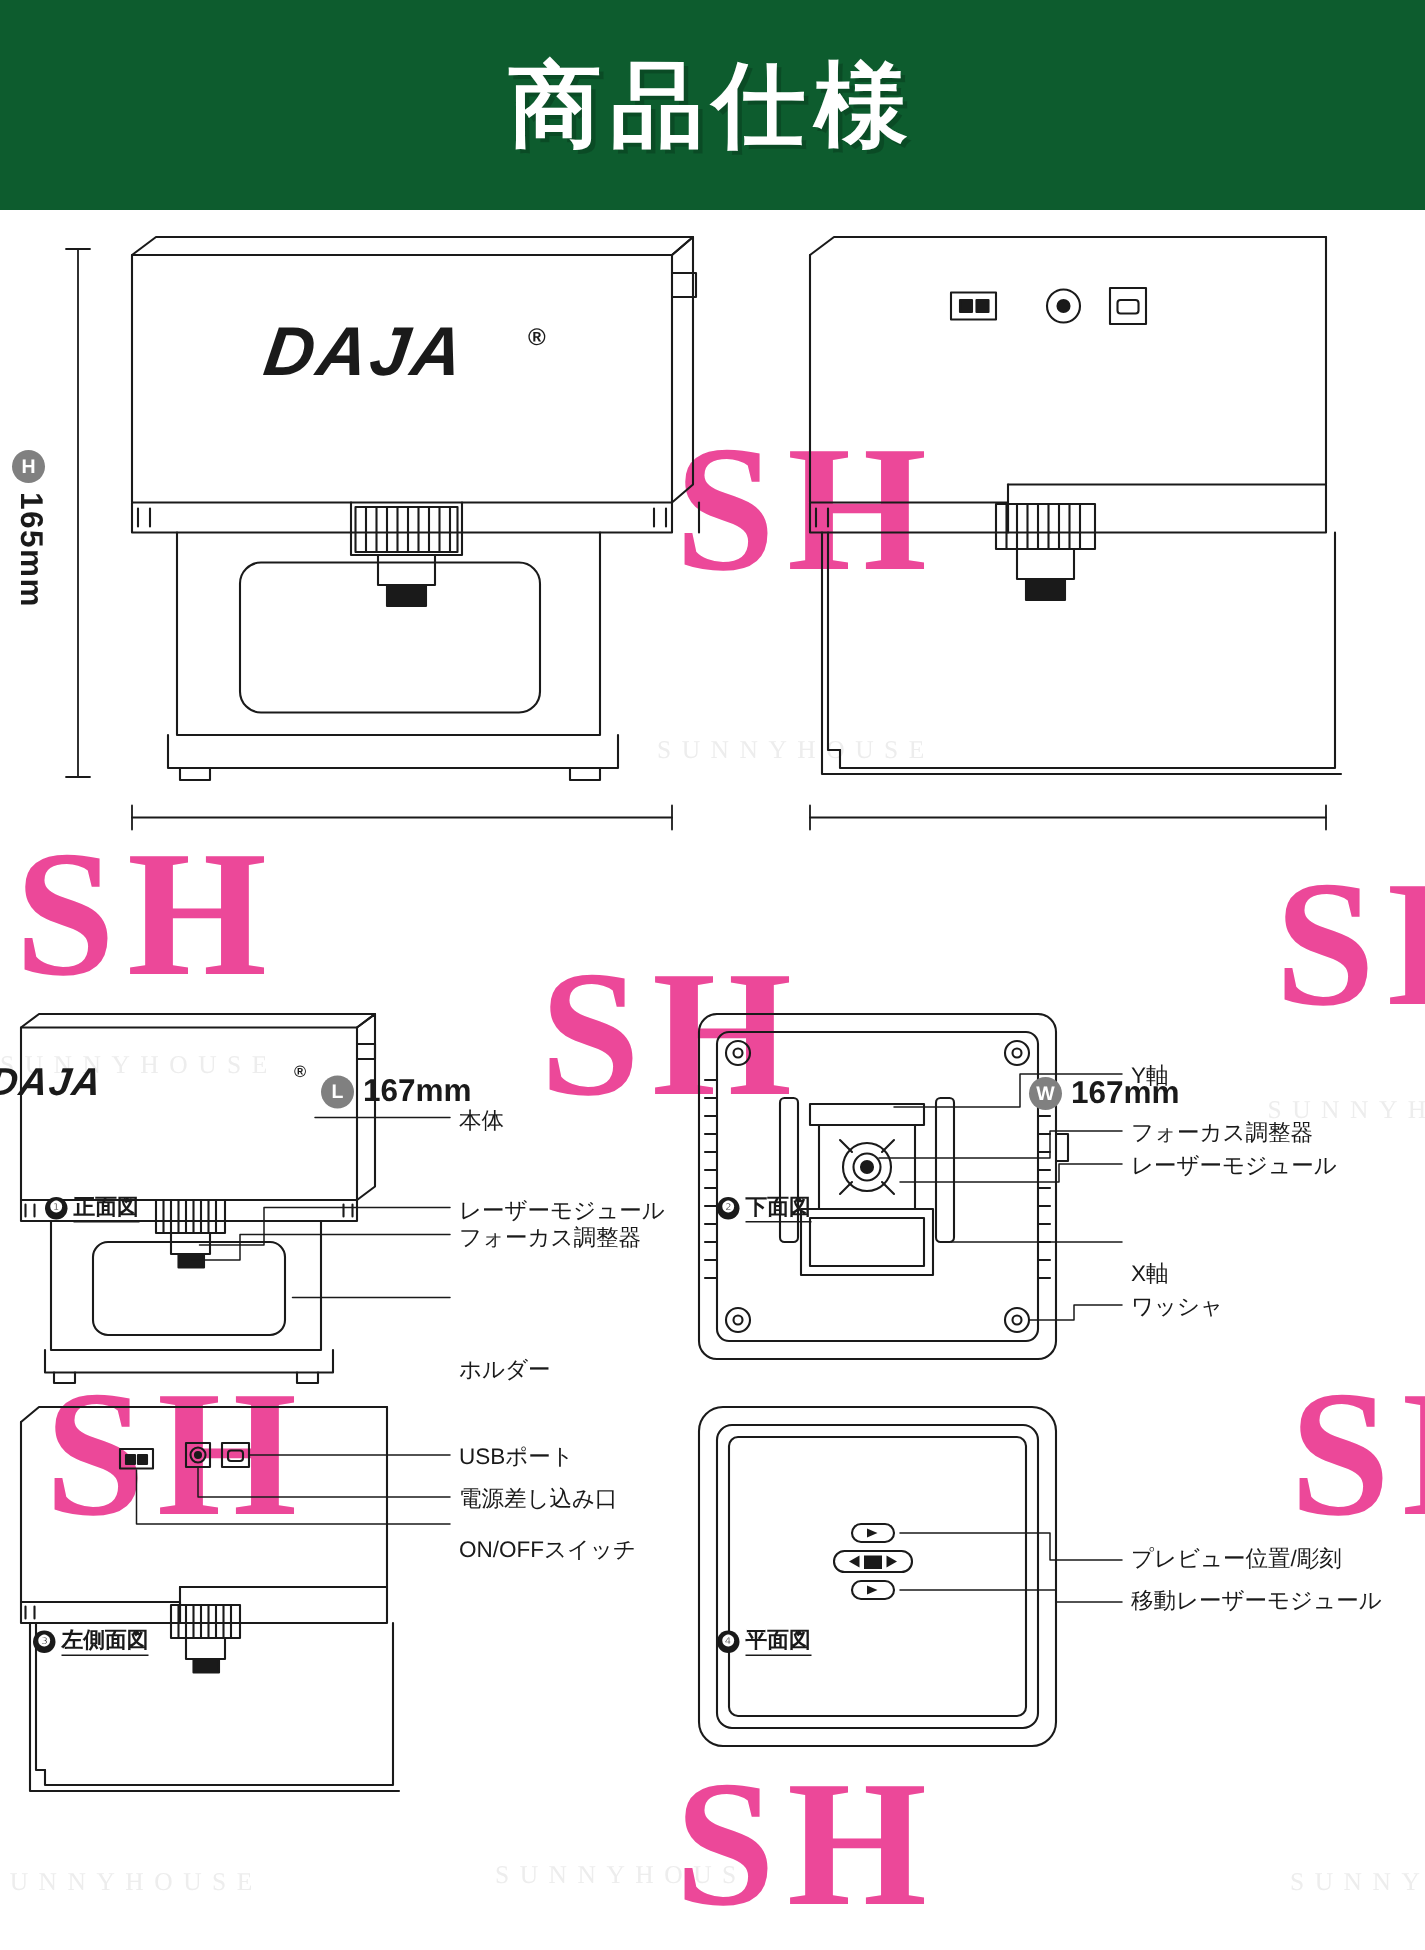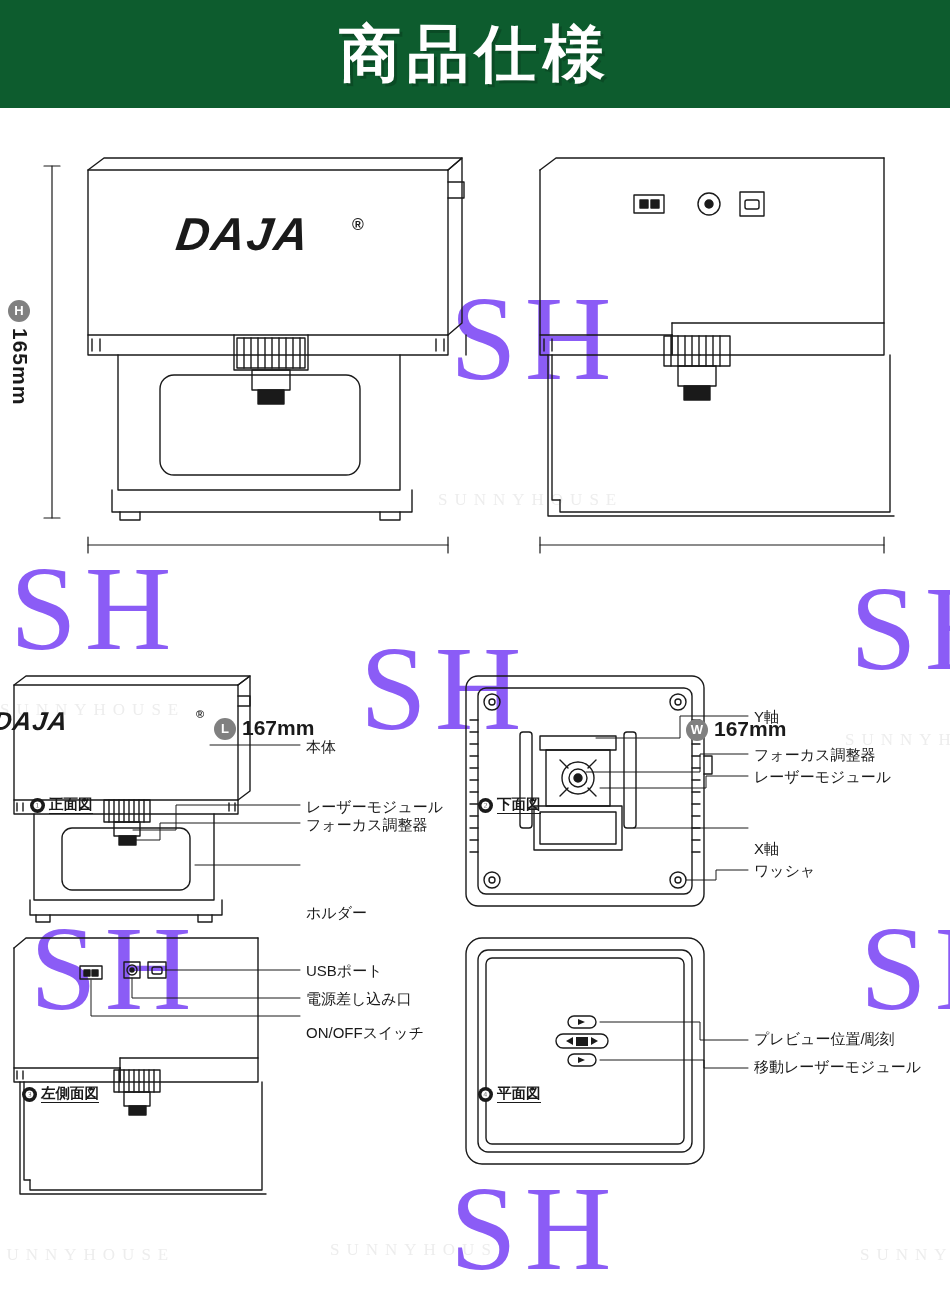--- a/index.html
+++ b/index.html
@@ -7,21 +7,21 @@
   body {
     width: 950px; height: 1300px;
     font-family: "Liberation Sans", sans-serif;
     background: #ffffff;
     color: #1a1a1a;
     position: relative;
     overflow: hidden;
   }
   
   .header {
-    width: 950px; height: 108px;
+    width: 950px; height: 140px;
     background: #0d5c2e;
     display: flex; align-items: center; justify-content: center;
     position: relative;
   }
   .header-title {
     color: #ffffff;
     font-size: 62px;
     font-weight: bold;
     letter-spacing: 6px;
     text-shadow: 3px 3px 0 rgba(0,0,0,0.18);
@@ -29,21 +29,21 @@
   
   .wm {
     position: absolute;
     color: #efefef;
     font-family: "Liberation Serif", serif;
     z-index: 0;
     pointer-events: none;
     user-select: none;
     white-space: nowrap;
   }
-  .wm-big { font-size: 120px; font-weight: normal; letter-spacing: 8px; color:#8b5cf6; }
+  .wm-big { font-size: 120px; font-weight: bold; letter-spacing: 8px; color:#ec4899; }
   .wm-small { font-size: 17px; letter-spacing: 7px; color:#ededed; }
 
   
   .sheet {
     position: absolute;
     top: 140px; left: 0;
     width: 950px; height: 1160px;
     z-index: 2;
   }
   svg.diagram { display:block; }

